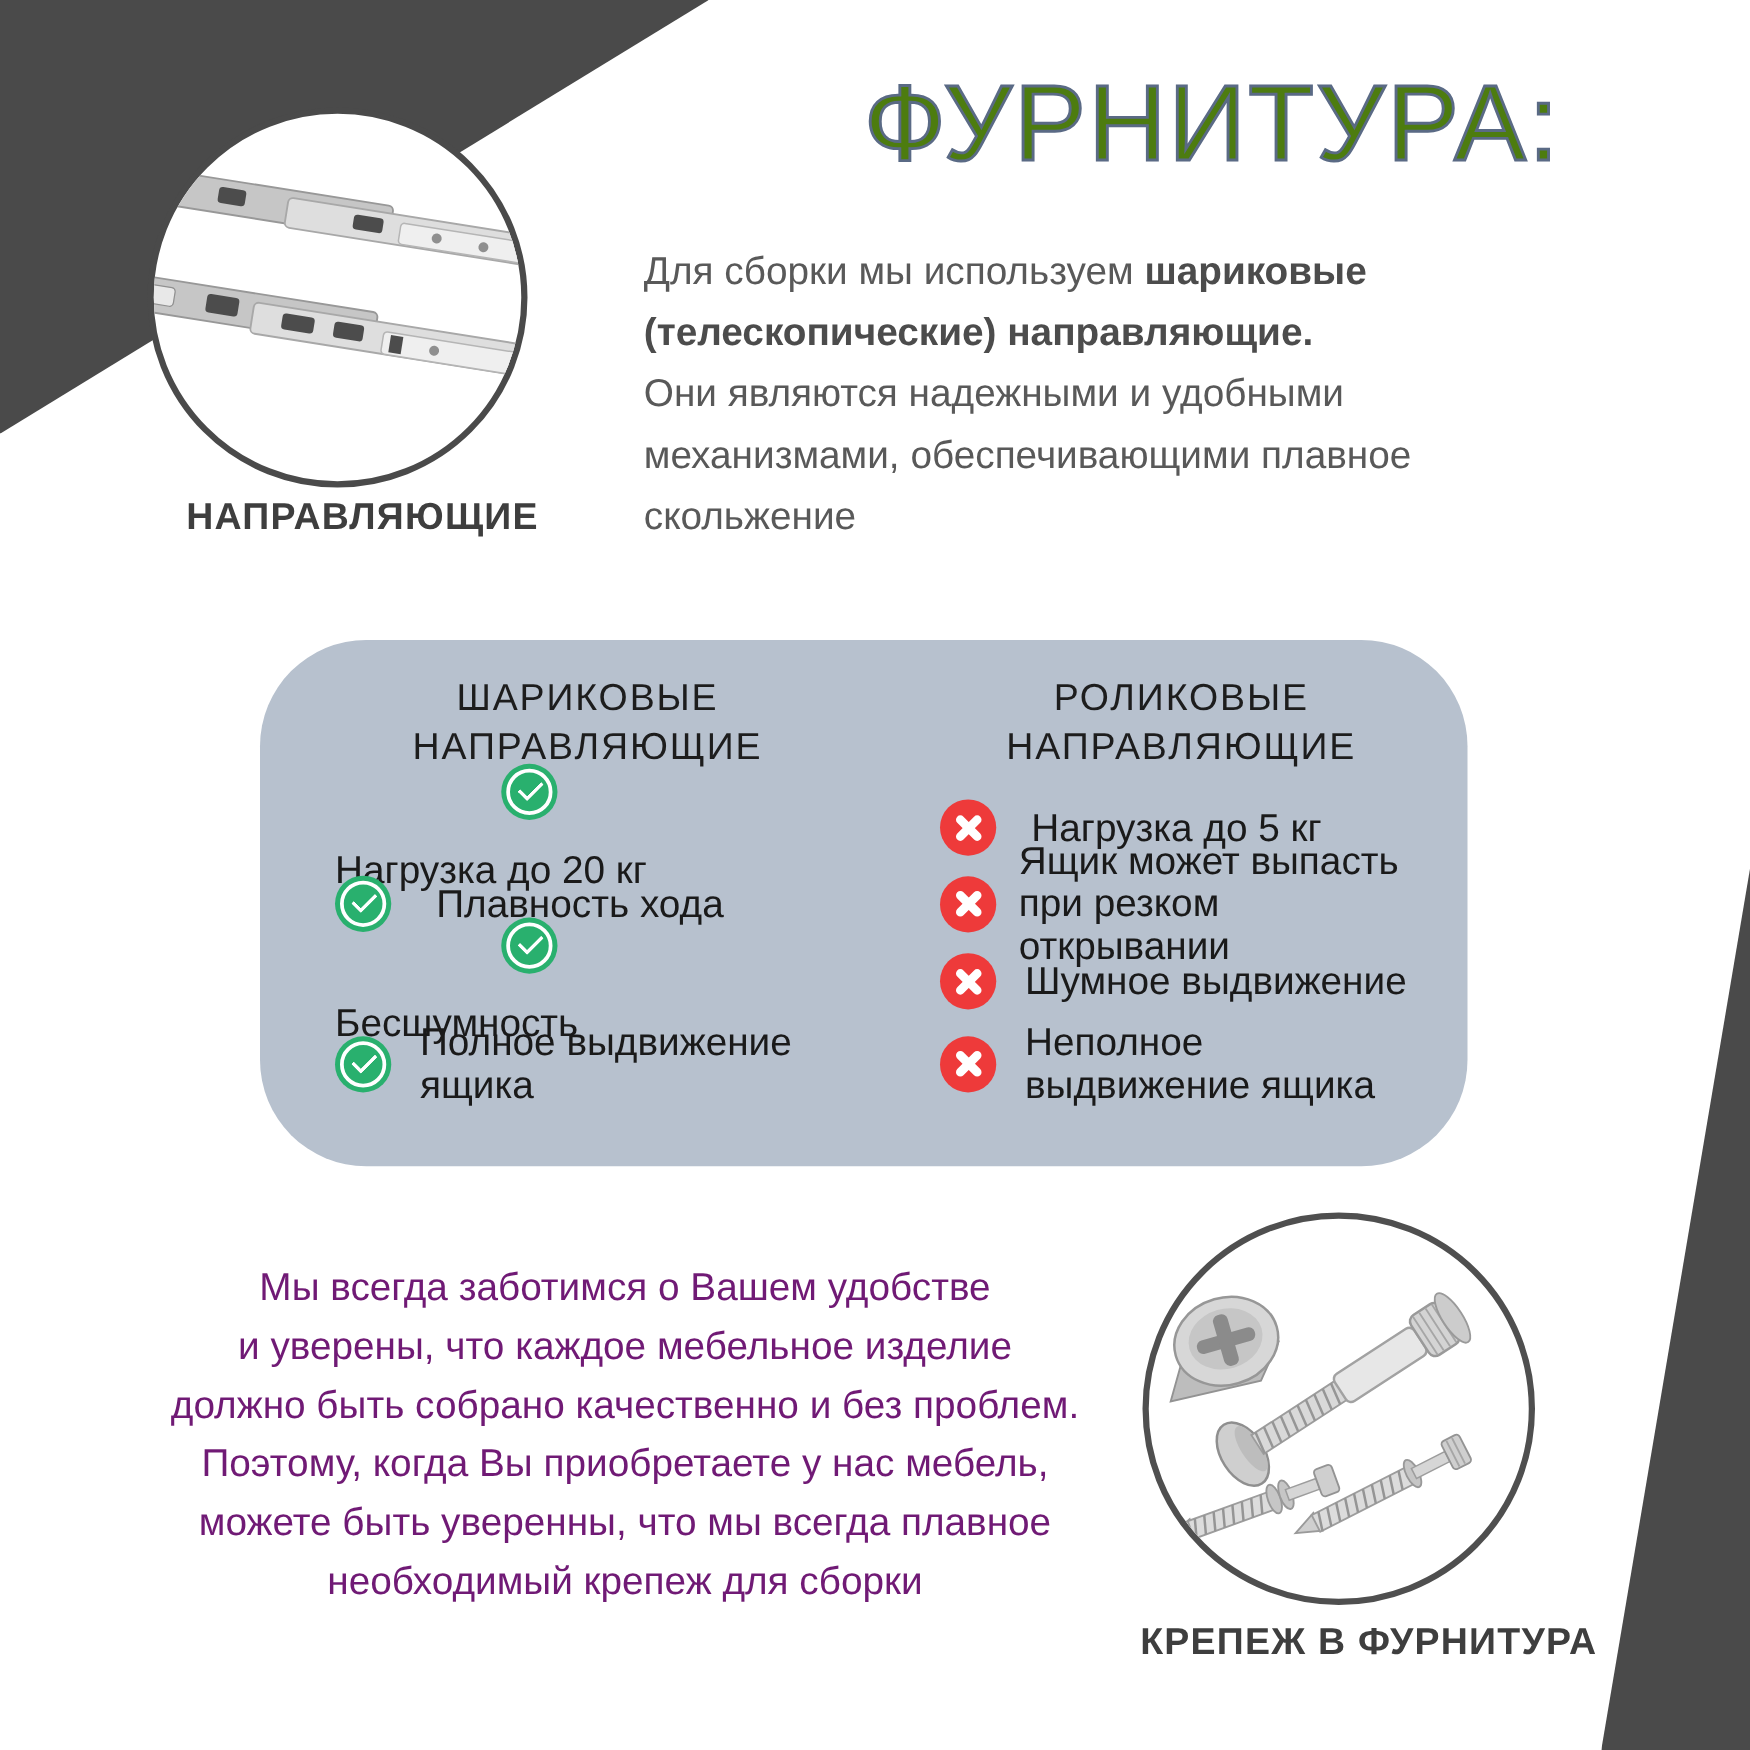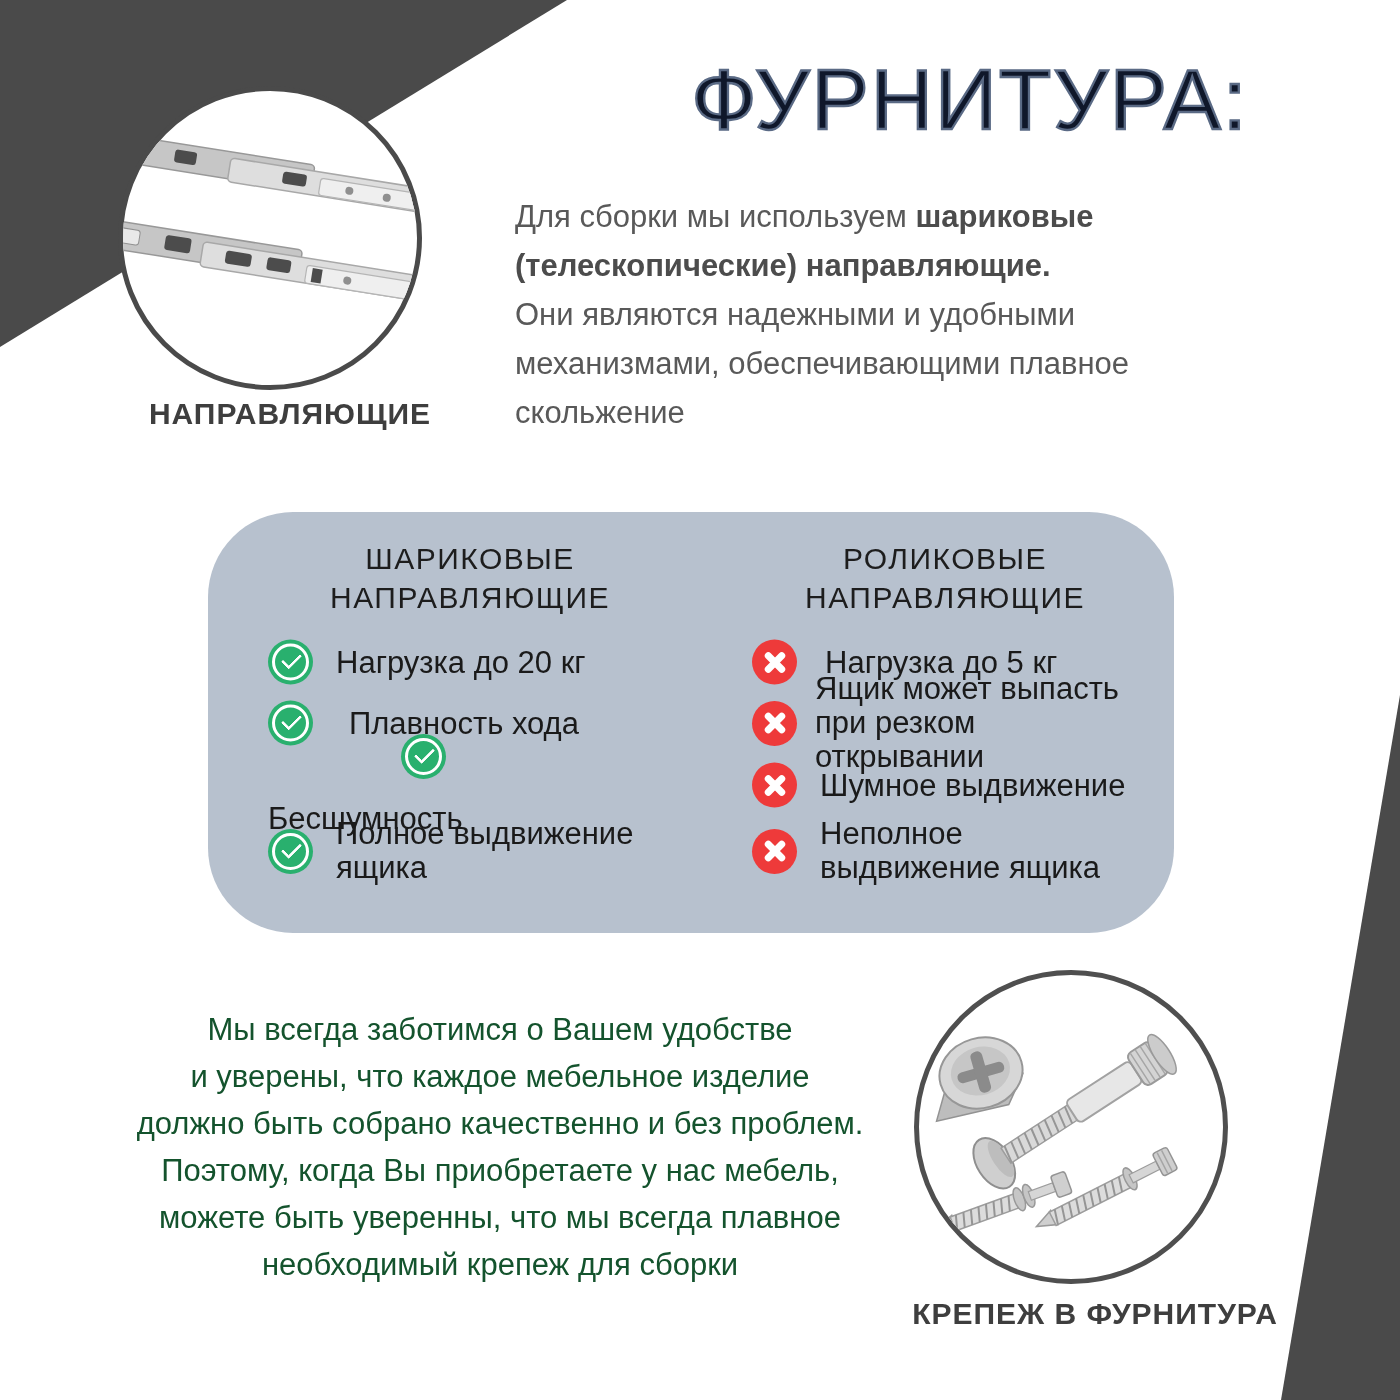--- a/index.html
+++ b/index.html
@@ -16,21 +16,21 @@
   .circle-rails{left:118px;top:86px;width:294px;height:294px;}
   .circle-fasteners{left:914px;top:970px;width:304px;height:304px;border-color:#4f4f4f;}
   .photo-circle svg{display:block;width:100%;height:100%;}
 
   .caption{position:absolute;text-align:center;font-weight:bold;font-size:30px;color:#3e3e3e;letter-spacing:1px;}
   .caption-rails{left:90px;top:397px;width:400px;}
   .caption-fasteners{left:845px;top:1297px;width:500px;}
 
   
   .title{position:absolute;left:660px;top:50px;width:620px;margin:0;text-align:center;
-         font-size:86px;font-weight:400;letter-spacing:2px;color:#0f172a;
+         font-size:86px;font-weight:400;letter-spacing:2px;color:#4d7c0f;
          -webkit-text-stroke:2.3px #5a6a85;}
 
   
   .intro{position:absolute;left:515px;top:192px;width:720px;margin:0;
          font-size:31px;line-height:49px;color:#595959;}
   .intro b{font-weight:bold;color:#4c4c4c;}
 
   
   .panel{position:absolute;left:208px;top:512px;width:966px;height:421px;
          background:#b7c1ce;border-radius:85px;}
@@ -54,21 +54,21 @@
                      border-left:3.5px solid #ffffff;border-bottom:3.5px solid #ffffff;
                      transform:rotate(-45deg);border-radius:1px;}
   .icon-cross{position:relative;flex:0 0 auto;width:45px;height:45px;border-radius:50%;background:#ee3a3a;}
   .icon-cross::before,.icon-cross::after{content:"";position:absolute;left:50%;top:50%;width:26px;height:7px;
                      background:#ffffff;border-radius:4px;}
   .icon-cross::before{transform:translate(-50%,-50%) rotate(45deg);}
   .icon-cross::after{transform:translate(-50%,-50%) rotate(-45deg);}
 
   
   .note{position:absolute;left:40px;top:1006px;width:920px;margin:0;text-align:center;
-        font-size:31px;line-height:47px;color:#14532d;}
+        font-size:31px;line-height:47px;color:#701a75;}
   .note span{display:block;}
 </style>
 </head>
 <body>
 
 <div class="canvas">
 
   <div class="corner corner-tl"></div>
   <div class="corner corner-br"></div>
 
@@ -110,21 +110,21 @@
     <div class="col-title col-title-left">
       <span>ШАРИКОВЫЕ</span>
       <span>НАПРАВЛЯЮЩИЕ</span>
     </div>
     <div class="col-title col-title-right">
       <span>РОЛИКОВЫЕ</span>
       <span>НАПРАВЛЯЮЩИЕ</span>
     </div>
 
     <div class="rows-left">
-      <div class="row" style="top:150px;">
+      <div class="row" style="top:150px;flex-direction:column;">
         <span class="icon-check"></span>
         <span class="row-text">Нагрузка до 20 кг</span>
       </div>
       <div class="row" style="top:211px;gap:36px;">
         <span class="icon-check"></span>
         <span class="row-text">Плавность хода</span>
       </div>
       <div class="row" style="top:273px;flex-direction:column;">
         <span class="icon-check"></span>
         <span class="row-text">Бесшумность</span>

